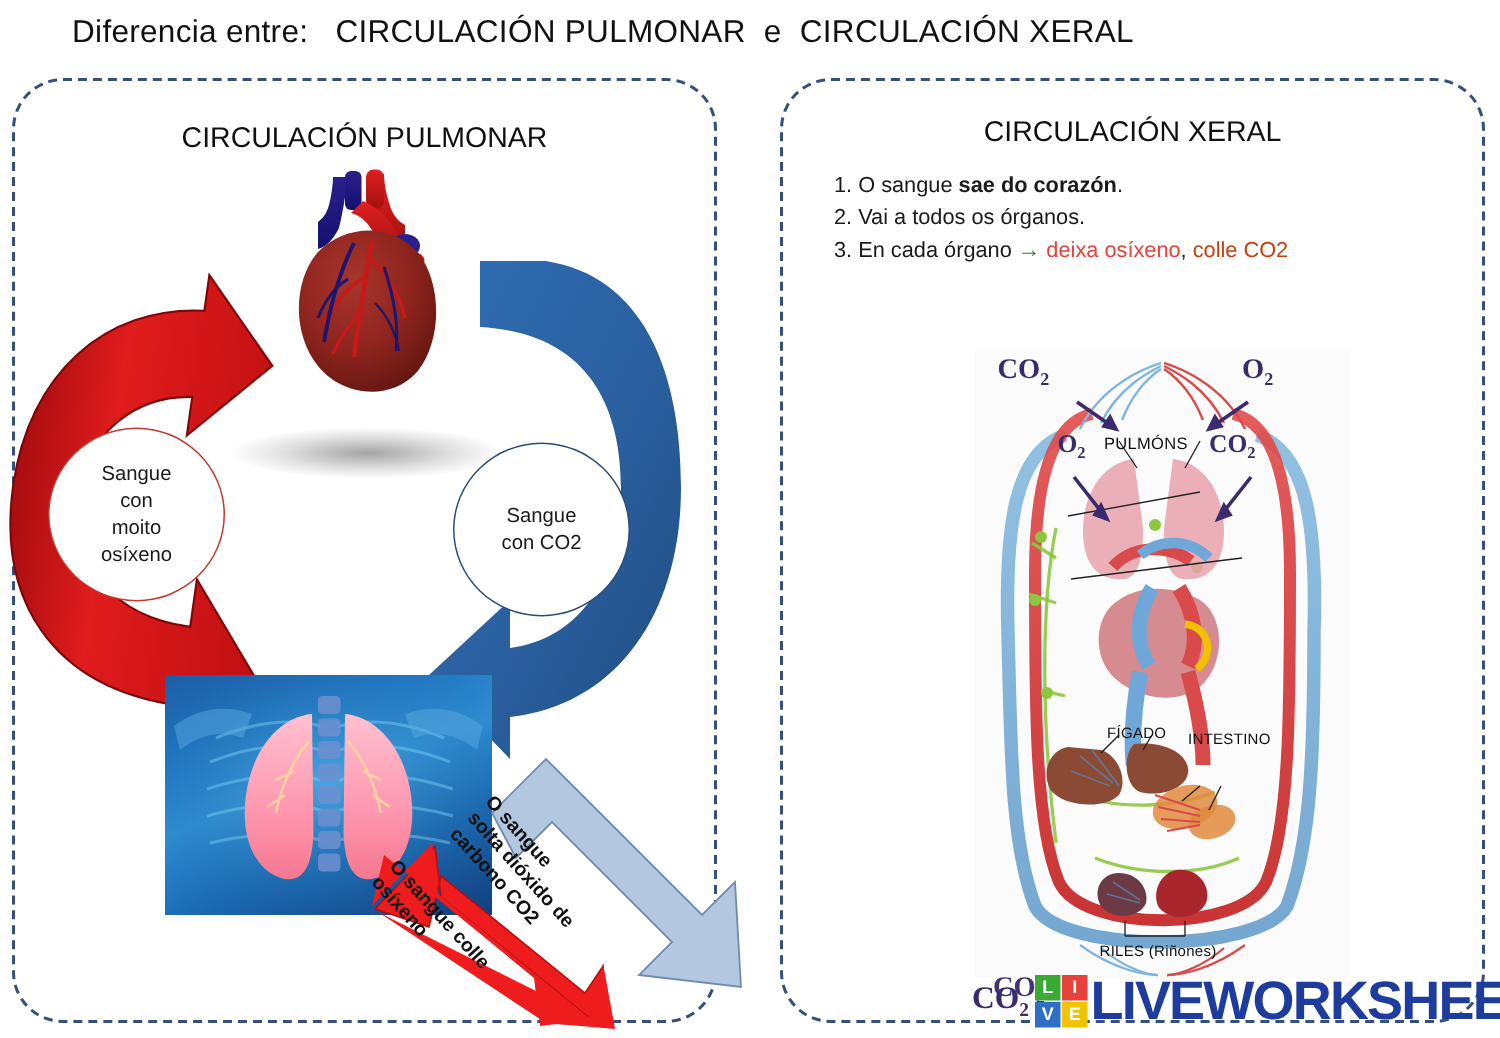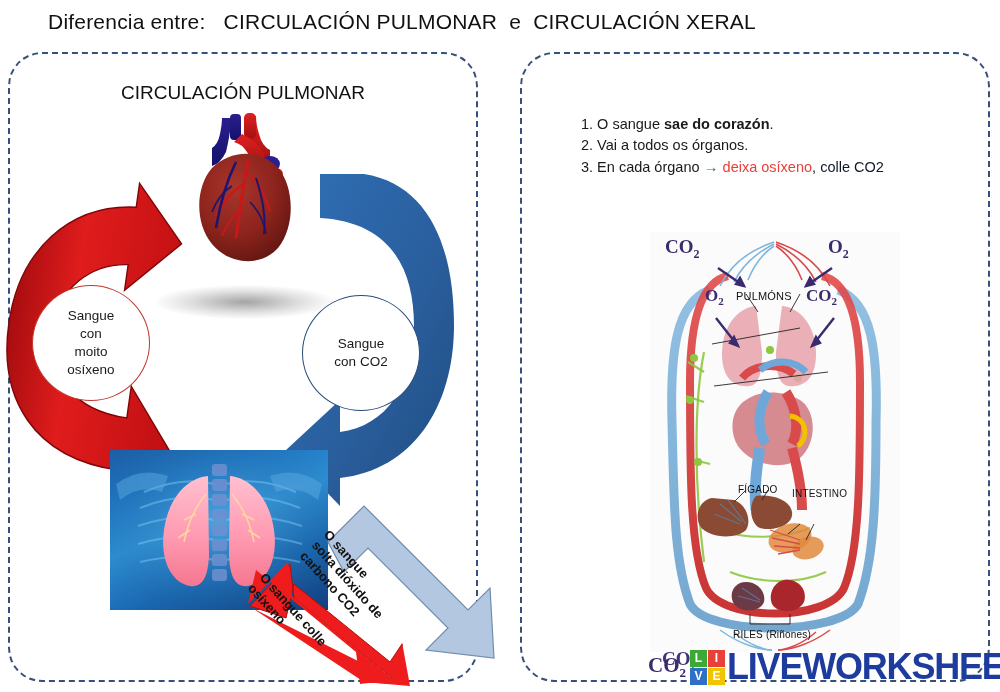--- a/index.html
+++ b/index.html
@@ -60,21 +60,21 @@
     left: 36px;
     top: 62px;
     width: 400px;
     font-size: 14.5px;
     color: #1a1a1a;
     line-height: 21px;
   }
   #xeral-list .li { white-space: nowrap; }
   #xeral-list b { font-weight: bold; }
   .red-txt  { color: #e8413a; }
-  .blue-txt { color: #0f172a; }
+  .blue-txt { color: #c2410c; }
   .arrow-glyph { font-size: 15px; color: #1a8a3c; font-weight: bold; }
 
   
   #heart-wrap { position: absolute; left: 186px; top: 112px; width: 120px; height: 160px; }
   #heart-shadow {
     position: absolute; left: 155px; top: 285px;
     width: 180px; height: 34px; border-radius: 50%;
     background: radial-gradient(ellipse at center, rgba(90,90,90,.55) 0%, rgba(150,150,150,.28) 45%, rgba(255,255,255,0) 72%);
   }
 
@@ -321,22 +321,23 @@
   <svg style="position:absolute;left:244px;top:556px;width:170px;height:130px;" viewBox="0 0 170 130">
     <path d="M6 50 L46 8 L50 42 L148 122 L124 126 L160 128 L158 88 L146 106 L50 28 L42 62 Z" fill="#ee1c1c" stroke="#b00f0f" stroke-width="1"></path>
     <path d="M4 48 L44 6 L48 40 L150 124 L116 128 L112 96 L12 14 Z" fill="#ee1c1c"></path>
     <path d="M8 52 L152 124 L158 86 L166 130 L120 126 Z" fill="#ee1c1c"></path>
   </svg>
   <div class="callout-text" id="red-callout-text" style="white-space:pre-line;">O sangue colle
 osíxeno</div>
 
   <div class="panel" id="panel-right"></div>
 
-
-  <div id="xeral-list" style="left:556px; top:114px;margin-left:25px;">
+  <div class="panel-heading" id="heading-right" style="left:520px; top:78px; width:470px;">CIRCULACIÓN XERAL</div>
+
+  <div id="xeral-list" style="left:556px; top:114px;">
     <div class="li">
       <span>1.</span><span> O sangue </span><b>sae do corazón</b><span>.</span>
     </div>
     <div class="li">
       <span>2.</span><span> Vai a todos os órganos.</span>
     </div>
     <div class="li">
       <span>3.</span><span> En cada órgano </span><span class="arrow-glyph">→</span><span>&nbsp;</span><span class="red-txt">deixa osíxeno</span><span>, </span><span class="blue-txt">colle CO2</span>
     </div>
   </div>

